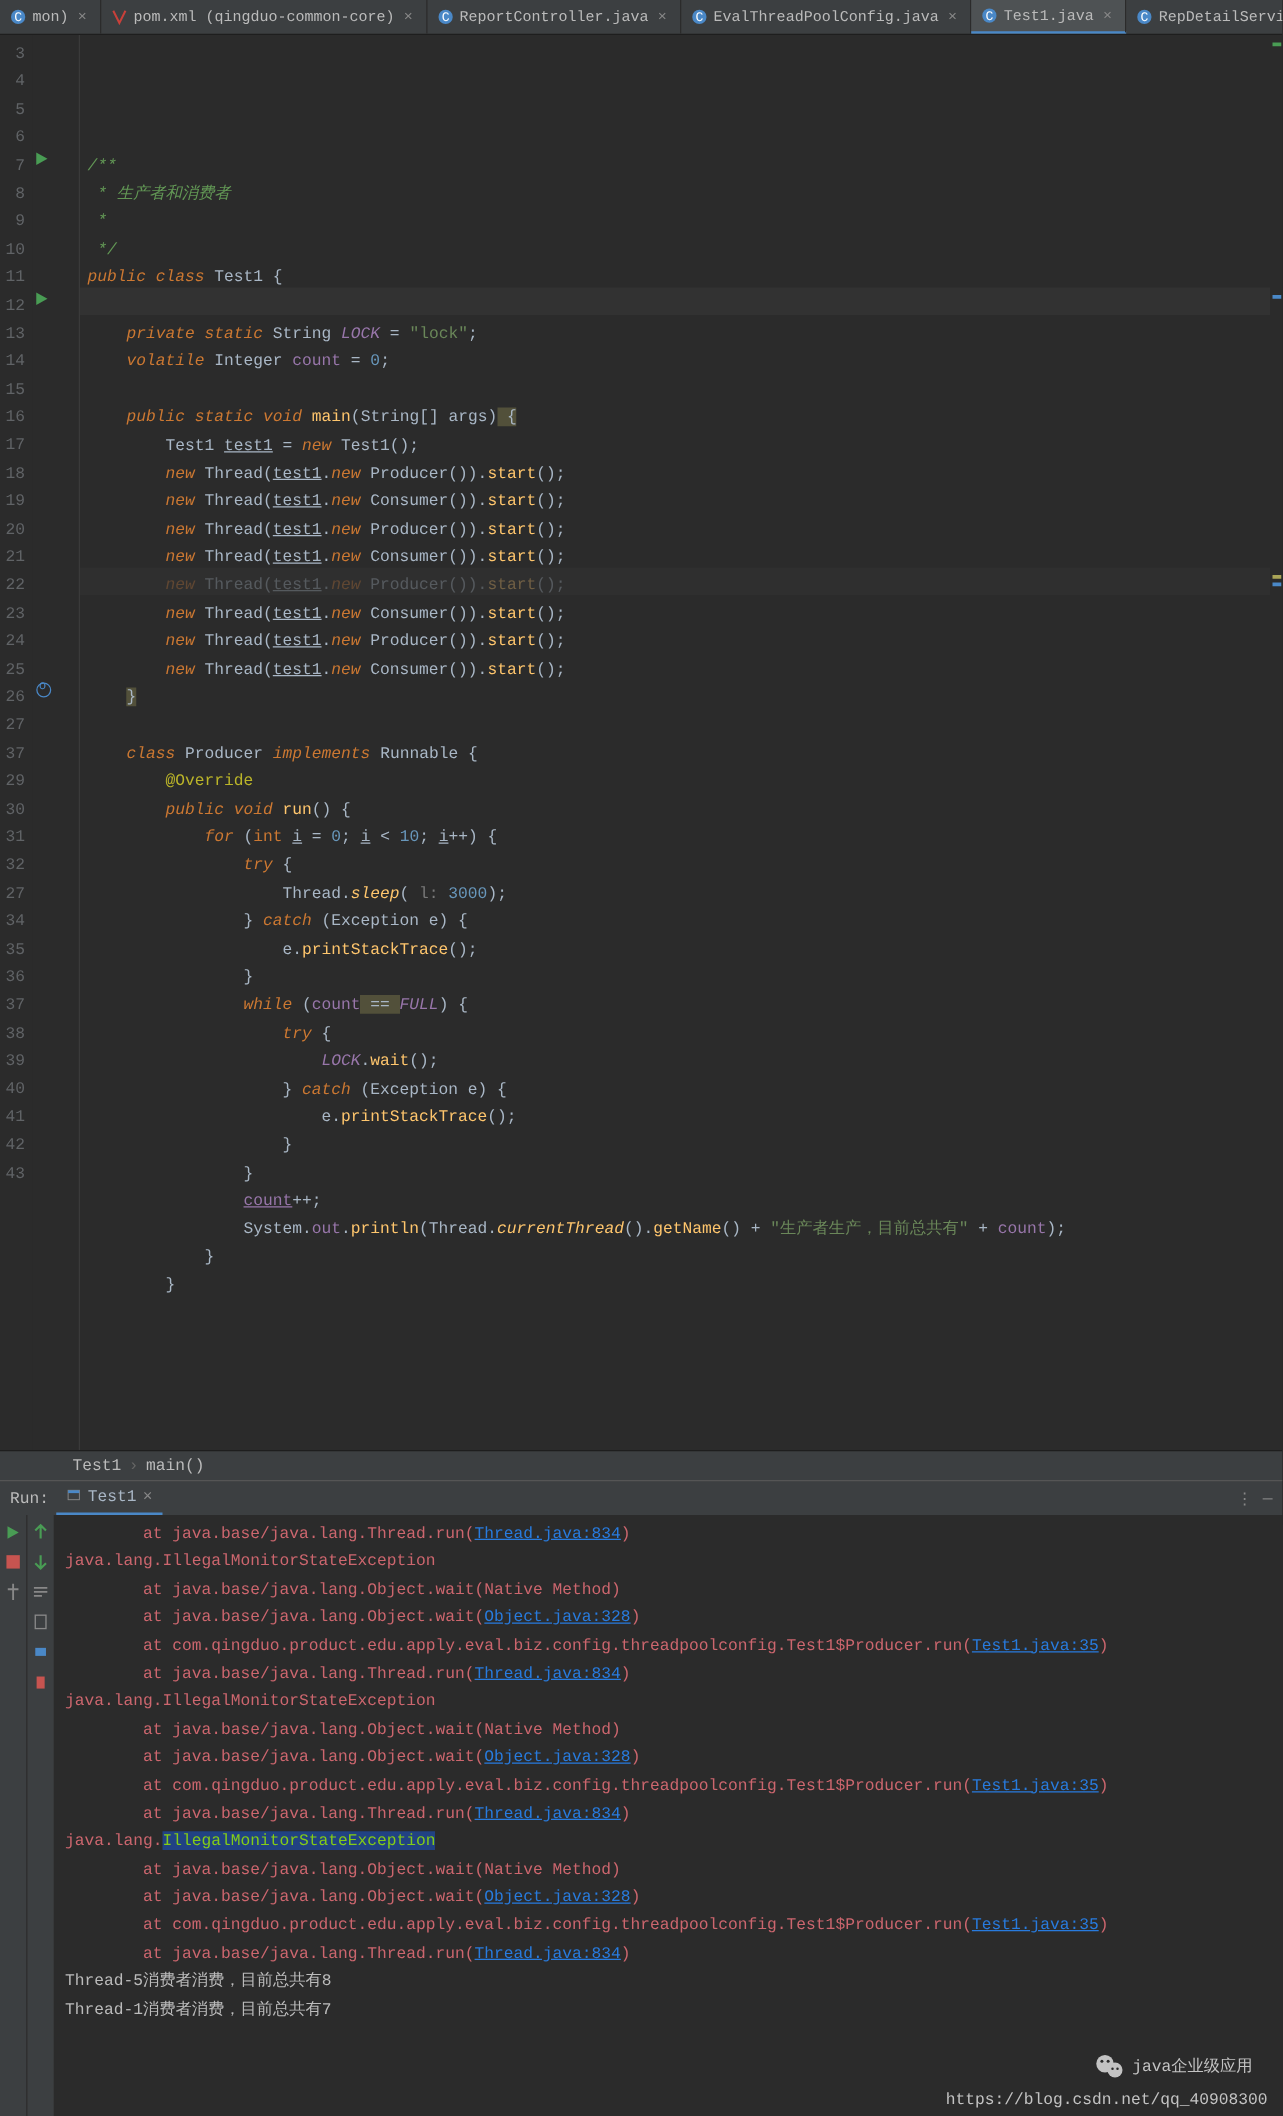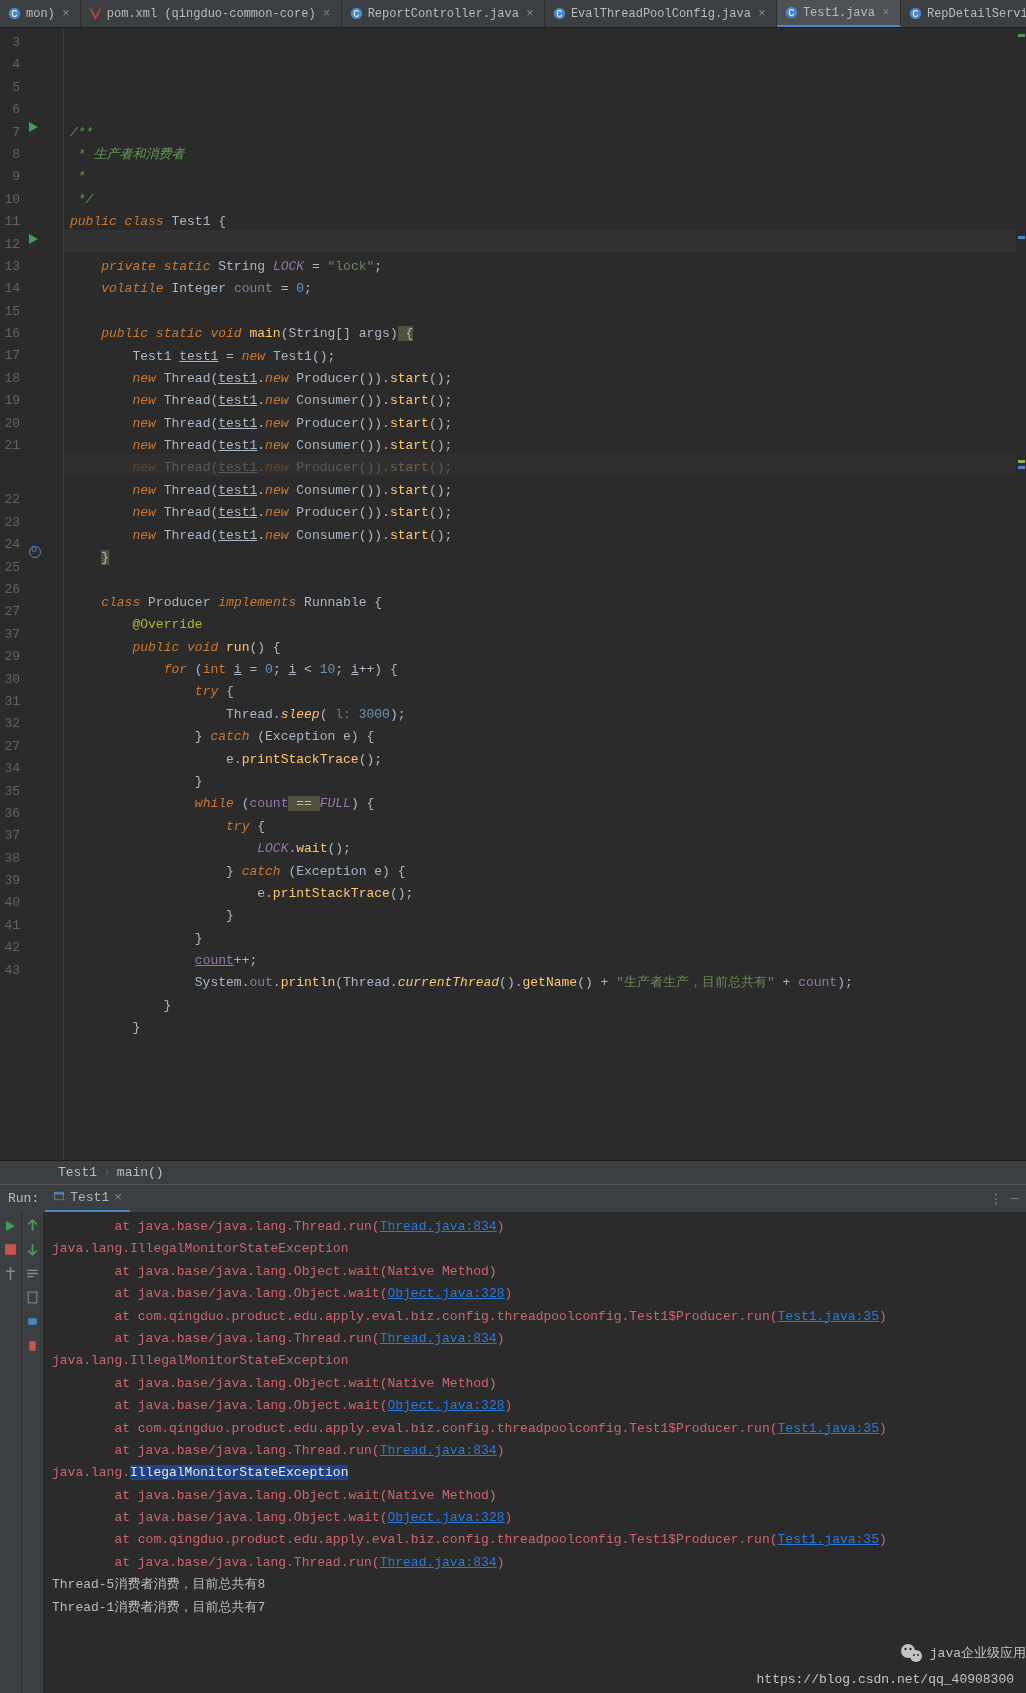--- a/index.html
+++ b/index.html
@@ -60,23 +60,23 @@
 
   .run-body{flex:0 0 auto;display:flex;background:#2b2b2b;height:481px;position:relative}
   .run-gutter{width:22px;background:#3c3f41;border-right:1px solid #2b2b2b;display:flex;flex-direction:column;align-items:center;padding-top:6px;gap:9px}
   .run-gutter2{width:22px;background:#3c3f41;border-right:1px solid #2b2b2b;display:flex;flex-direction:column;align-items:center;padding-top:6px;gap:9px}
   .rg-icon{width:15px;height:15px;display:flex;align-items:center;justify-content:center}
   .console{flex:1;padding:4px 0 0 8px;line-height:22.4px;white-space:pre}
   .console .ln{height:22.4px}
   .c-err{color:#cc666e}
   .c-link{color:#287bde;text-decoration:underline}
   .c-out{color:#bbb}
-  .sel{background:#214283;color:#e5e5e5}
-
-  .watermark{position:absolute;right:0;bottom:28px;display:flex;align-items:center;gap:6px;color:#d4d4d4;font-size:20px;opacity:.9;pointer-events:none}
+  .sel{background:#214283;color:#84cc16}
+
+  .watermark{position:absolute;right:24px;bottom:28px;display:flex;align-items:center;gap:6px;color:#d4d4d4;font-size:20px;opacity:.9;pointer-events:none}
   .watermark svg{width:24px;height:24px}
   .url{position:absolute;right:12px;bottom:6px;color:#d4d4d4;font-size:13px;opacity:.9;pointer-events:none}
 </style>
 </head>
 <body>
 
 <div class="tabs">
   <div class="tab">
     <span class="tab-icon">
         <svg viewBox="0 0 16 16">
@@ -153,21 +153,21 @@
       <div style="height: 22.4px;">12</div>
       <div style="height: 22.4px;">13</div>
       <div style="height: 22.4px;">14</div>
       <div style="height: 22.4px;">15</div>
       <div style="height: 22.4px;">16</div>
       <div style="height: 22.4px;">17</div>
       <div style="height: 22.4px;">18</div>
       <div style="height: 22.4px;">19</div>
       <div style="height: 22.4px;">20</div>
       <div style="height: 22.4px;">21</div>
-      <div style="height: 22.4px; margin-top: 32px;">22</div>
+      <div style="height: 22.4px;">22</div>
       <div style="height: 22.4px;">23</div>
       <div style="height: 22.4px;">24</div>
       <div style="height: 22.4px;">25</div>
       <div style="height: 22.4px;">26</div>
       <div style="height: 22.4px;">27</div>
       <div style="height: 22.4px;">37</div>
       <div style="height: 22.4px;">29</div>
       <div style="height: 22.4px;">30</div>
       <div style="height: 22.4px;">31</div>
       <div style="height: 22.4px;">32</div>

